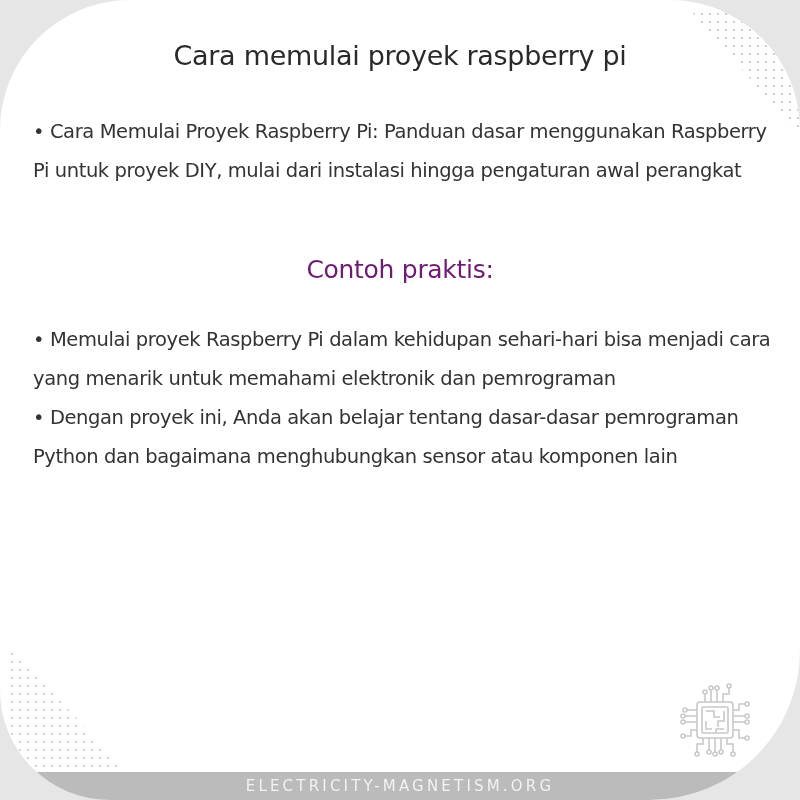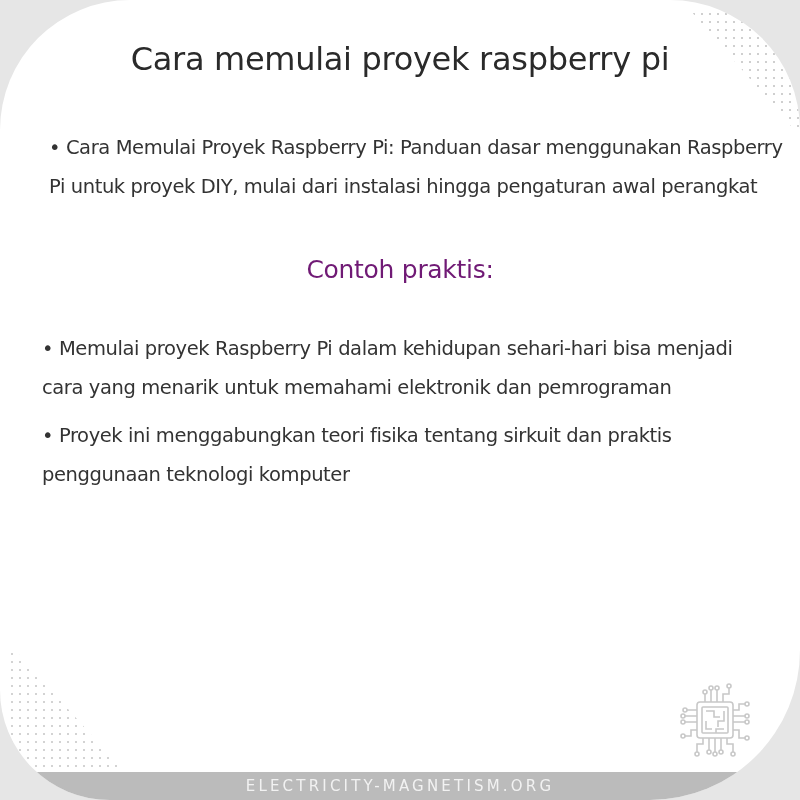--- a/index.html
+++ b/index.html
@@ -43,21 +43,21 @@
       background-image: radial-gradient(circle, #d3d3d3 1.1px, transparent 1.4px);
       background-size: 8px 8px;
       clip-path: polygon(0 0, 6% 0, 100% 100%, 0 100%);
     }
     .title {
       position: absolute;
       left: 0;
       width: 800px;
       top: 40px;
       text-align: center;
-      font-size: 32px;
+      font-size: 27px;
       color: #2a2a2a;
       letter-spacing: -0.3px;
     }
     .intro {
       position: absolute;
       left: 33px;
       top: 112px;
       width: 745px;
       font-size: 19.5px;
       line-height: 39px;
@@ -78,21 +78,21 @@
       position: absolute;
       left: 33px;
       top: 320px;
       width: 745px;
       font-size: 19.5px;
       line-height: 39px;
       color: #333333;
       letter-spacing: -0.4px;
     }
     .bullet-item {
-      margin: 9px;
+      margin: 0;
     }
     .chip {
       position: absolute;
       left: 675px;
       top: 680px;
       width: 80px;
       height: 90px;
     }
     .footer {
       position: absolute;
@@ -111,27 +111,27 @@
   </style>
 </head>
 <body>
 
 <div class="card">
   <div class="dots-tr"></div>
   <div class="dots-bl"></div>
 
   <div class="title">Cara memulai proyek raspberry pi</div>
 
-  <p class="intro" style="margin:16px;">• Cara Memulai Proyek Raspberry Pi: Panduan dasar menggunakan Raspberry Pi untuk proyek DIY, mulai dari instalasi hingga pengaturan awal perangkat</p>
+  <p class="intro" style="margin:0;">• Cara Memulai Proyek Raspberry Pi: Panduan dasar menggunakan Raspberry Pi untuk proyek DIY, mulai dari instalasi hingga pengaturan awal perangkat</p>
 
   <div class="subtitle">Contoh praktis:</div>
 
   <div class="bullets">
     <p class="bullet-item">• Memulai proyek Raspberry Pi dalam kehidupan sehari-hari bisa menjadi cara yang menarik untuk memahami elektronik dan pemrograman</p>
-    <p class="bullet-item">• Proyek ini menggabungkan teori fisika tentang sirkuit dan praktis penggunaan teknologi komputer</p>
+    <p class="bullet-item">• Dengan proyek ini, Anda akan belajar tentang dasar-dasar pemrograman Python dan bagaimana menghubungkan sensor atau komponen lain</p>
   </div>
 
   <div class="chip">
     <svg width="80" height="90" viewBox="0 0 80 90" fill="none" stroke="#c8c8c8" stroke-width="1.6">
 
       <rect x="22" y="22" width="36" height="36" rx="3"></rect>
       <rect x="27" y="27" width="26" height="26" rx="1"></rect>
 
       <path d="M31 31 h8 v6 h6 M49 31 v10 h-6 v6 M31 41 v8 h6 M41 53 v-4 h8"></path>
 

